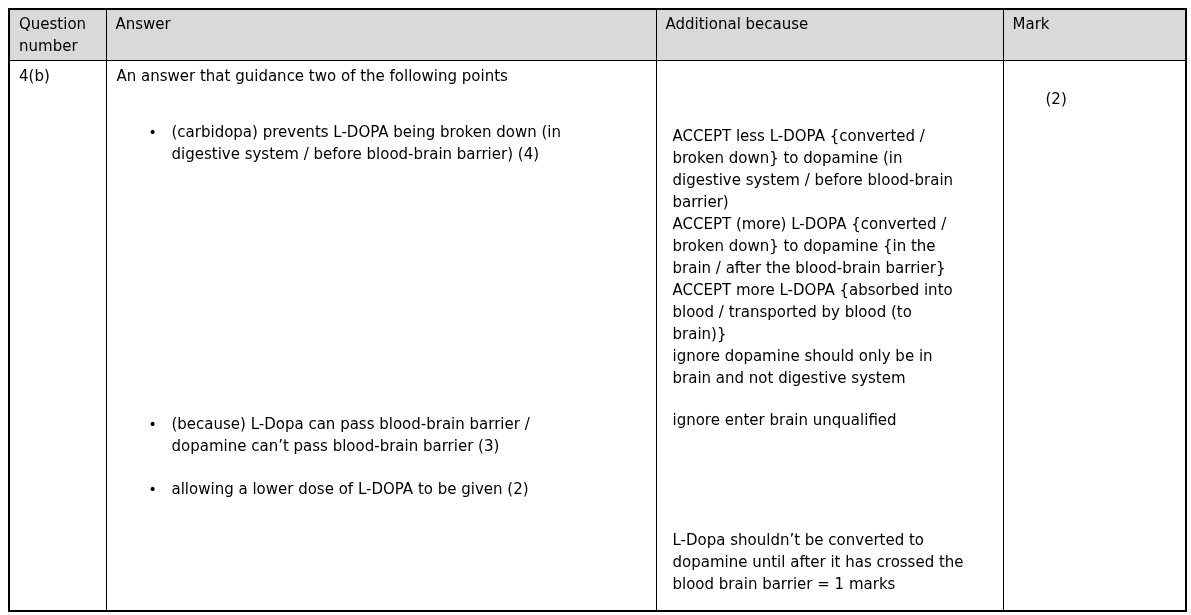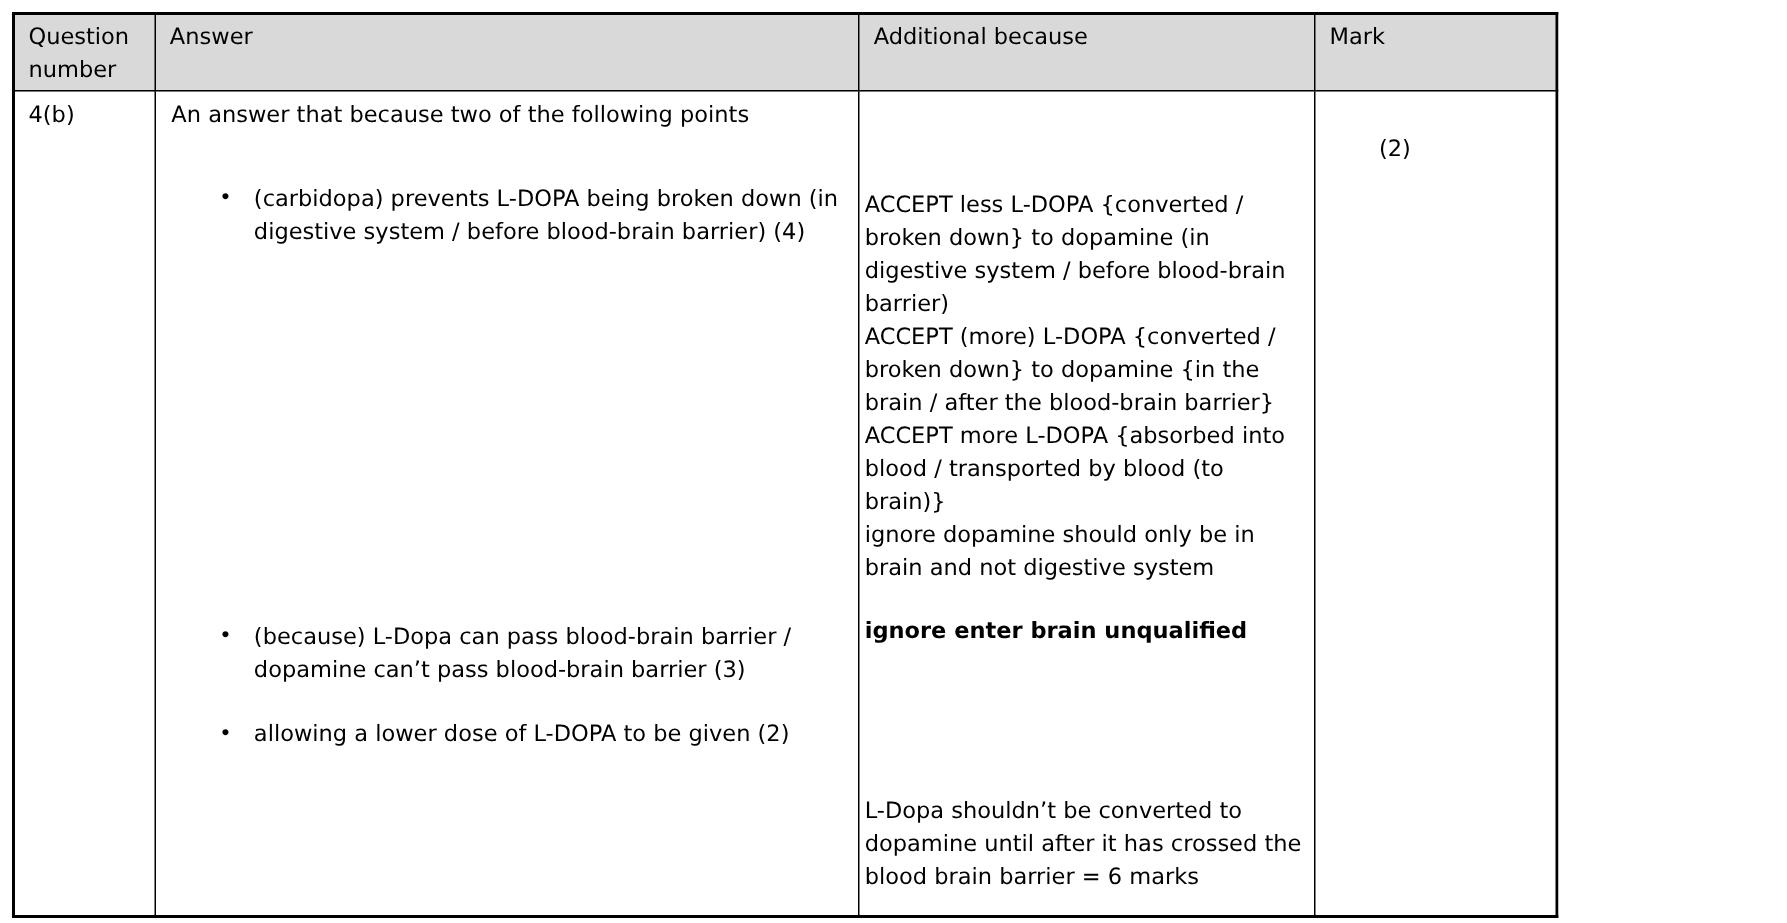--- a/index.html
+++ b/index.html
@@ -10,21 +10,21 @@
   body {
     width: 1191px;
     height: 615px;
     font-family: "DejaVu Sans", "Liberation Sans", sans-serif;
     font-size: 15px;
     line-height: 22px;
     color: #000000;
   }
   .sheet {
     position: relative;
-    width: 1039px;
+    width: 1191px;
     height: 615px;
     background: #ffffff;
     overflow: hidden;
   }
   table.markscheme {
     position: absolute;
     left: 8px;
     top: 8px;
     border-collapse: collapse;
     table-layout: fixed;
@@ -70,26 +70,26 @@
   .bullet-item .bullet-text {
     flex: 1 1 auto;
     white-space: pre-line;
   }
   .bullet-1 { top: 60px; }
   .bullet-2 { top: 352px; }
   .bullet-3 { top: 417px; }
 
   .guidance-block {
     position: absolute;
-    left: 3px;
+    left: 16px;
     right: 2px;
     white-space: pre-line;
   }
   .guidance-accept { top: 64px; }
-  .guidance-ignore { top: 348px; font-weight: bold; }
+  .guidance-ignore { top: 348px; }
   .guidance-fullmarks { top: 468px; }
 
   .mark-value { top: 27px; left: 42px; }
 </style>
 </head>
 <body>
 
 <div class="sheet">
   <table class="markscheme">
     <colgroup>
@@ -105,21 +105,21 @@
         <th>Additional because</th>
         <th>Mark</th>
       </tr>
     </thead>
     <tbody>
       <tr>
         <td>
           <div class="abs qnum">4(b)</div>
         </td>
         <td>
-          <div class="abs answer-intro">An answer that because two of the following points</div>
+          <div class="abs answer-intro">An answer that guidance two of the following points</div>
           <div class="bullet-item bullet-1">
             <span class="marker">•</span>
             <span class="bullet-text">(carbidopa) prevents L-DOPA being broken down (in
 digestive system / before blood-brain barrier) (4)</span>
           </div>
           <div class="bullet-item bullet-2">
             <span class="marker">•</span>
             <span class="bullet-text">(because) L-Dopa can pass blood-brain barrier /
 dopamine can’t pass blood-brain barrier (3)</span>
           </div>
@@ -137,21 +137,21 @@
 broken down} to dopamine {in the
 brain / after the blood-brain barrier}
 ACCEPT more L-DOPA {absorbed into
 blood / transported by blood (to
 brain)}
 ignore dopamine should only be in
 brain and not digestive system</div>
           <div class="guidance-block guidance-ignore">ignore enter brain unqualified</div>
           <div class="guidance-block guidance-fullmarks">L-Dopa shouldn’t be converted to
 dopamine until after it has crossed the
-blood brain barrier = 6 marks</div>
+blood brain barrier = 1 marks</div>
         </td>
         <td>
           <div class="abs mark-value">(2)</div>
         </td>
       </tr>
     </tbody>
   </table>
 </div>
 
 </body></html>

